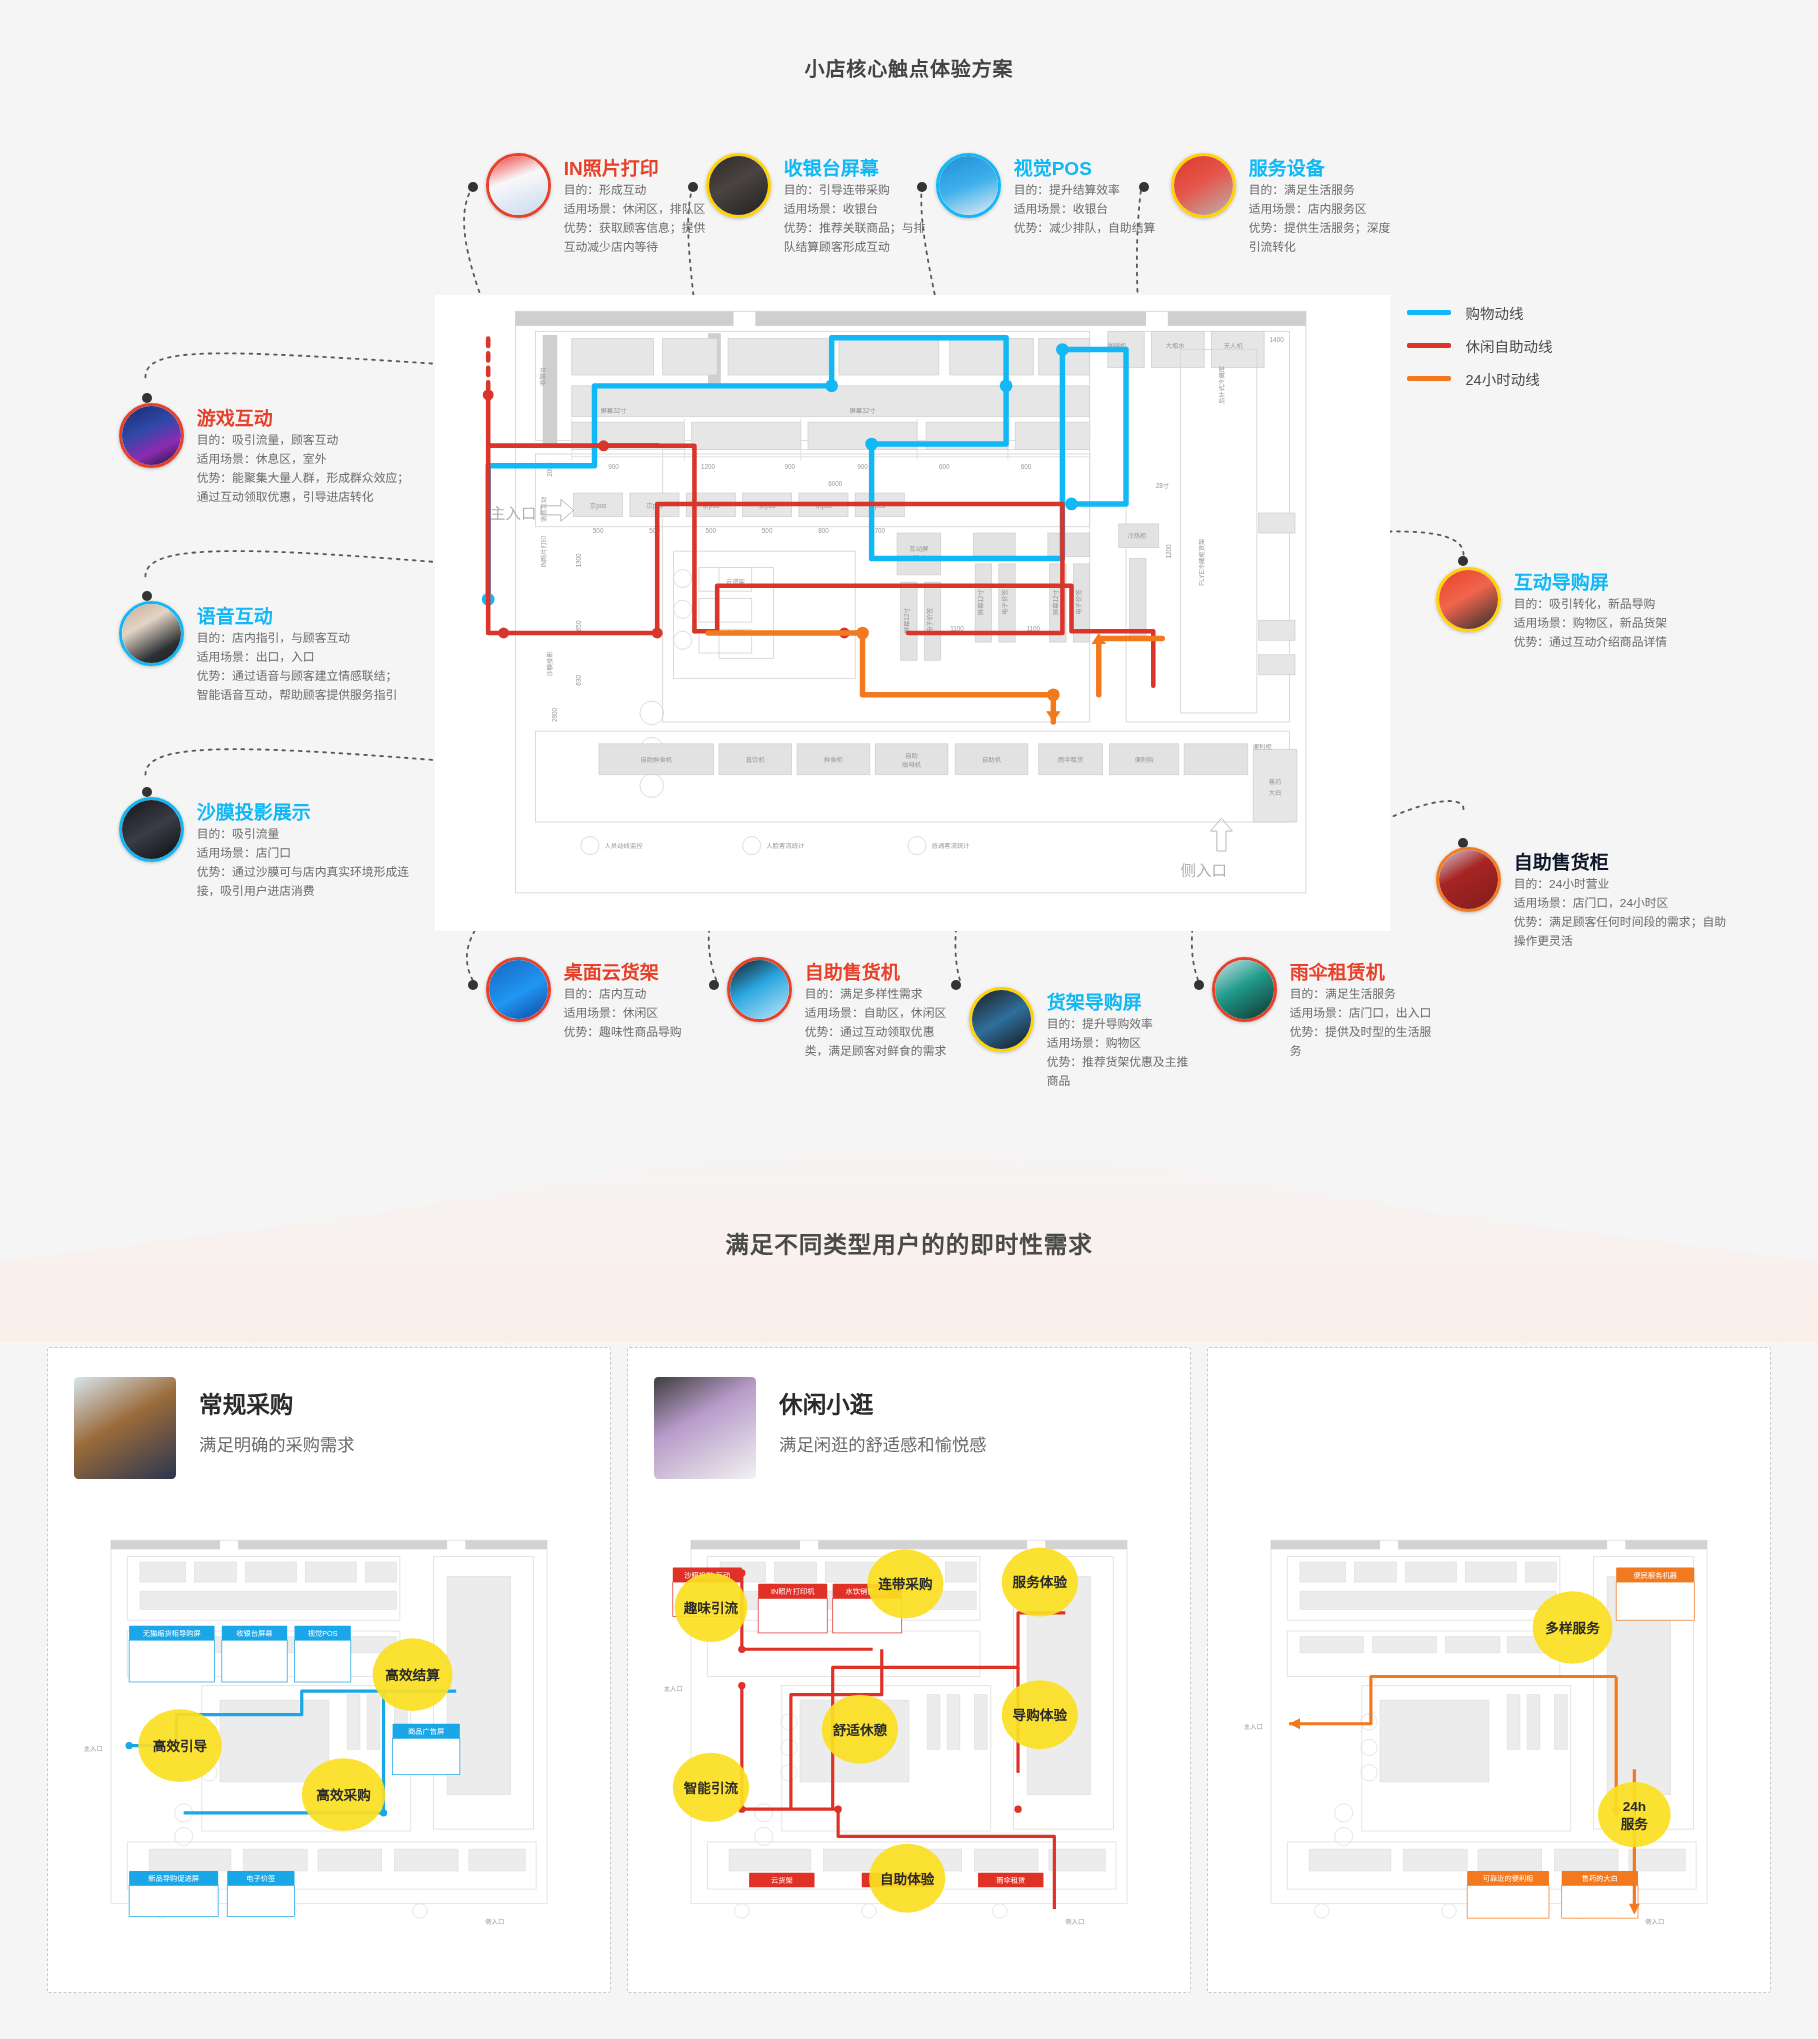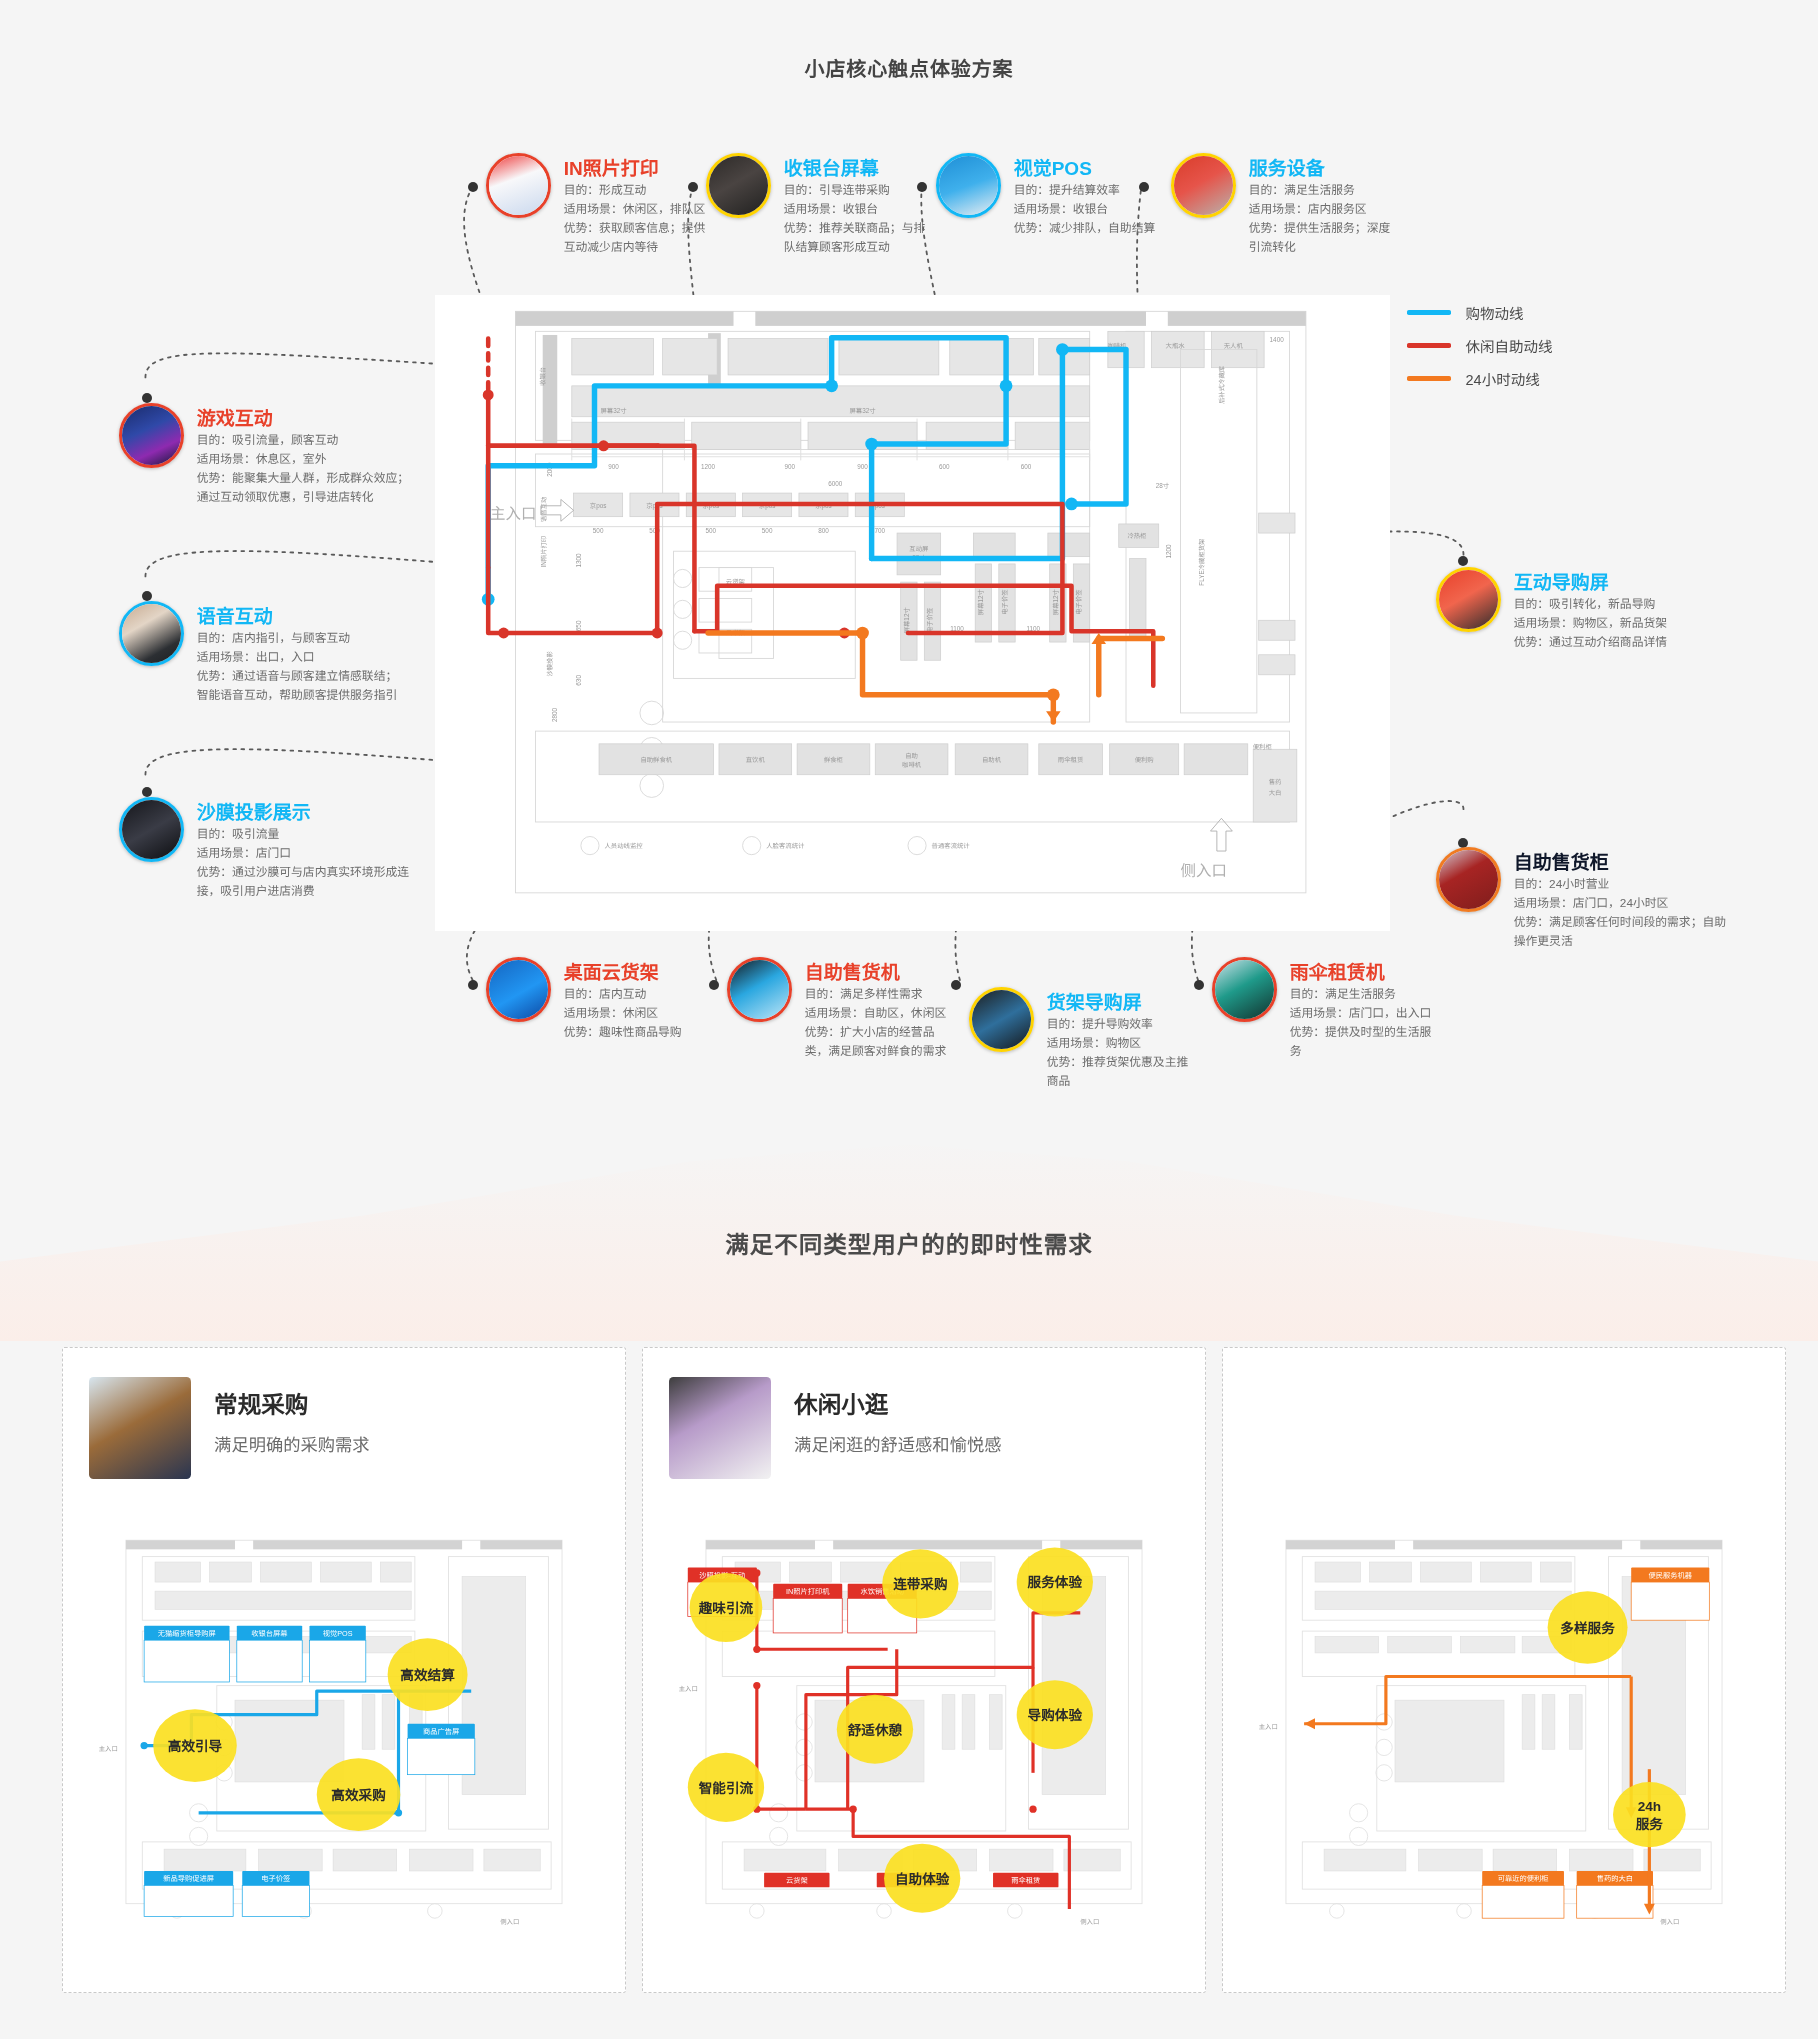--- a/index.html
+++ b/index.html
@@ -70,21 +70,21 @@
     position: absolute; left: 0; top: 1132px; width: 1818px; height: 209px;
     background: linear-gradient(180deg, rgba(245,245,245,0) 0%, #fbeee9 100%);
     clip-path: polygon(0 100%, 0 62%, 20% 40%, 38% 14%, 50% 6%, 62% 14%, 80% 40%, 100% 62%, 100% 100%);
   }
   .subtitle {
     position: absolute; left: 0; top: 1226px; width: 1818px; text-align: center;
     font-size: 23.6px; font-weight: 700; color: #4a4a4a; letter-spacing: 0.9px;
   }
 
   
-  .cards { position: absolute; left: 62px; top: 1347px; width: 1724px; height: 646px; display: flex; gap: 16px; }
+  .cards { position: absolute; left: 47px; top: 1347px; width: 1724px; height: 646px; display: flex; gap: 16px; }
   .card {
     flex: 1; background: #fff; border: 0.9px dashed #c9c9c9; border-radius: 2.7px;
     position: relative; padding: 29px 25.5px 0 25.5px;
   }
   .card-head { display: flex; align-items: flex-start; }
   .card-thumb {
     width: 102px; height: 102px; border-radius: 4.5px; overflow: hidden;
     flex: 0 0 102px; position: relative;
   }
   .card-thumb i { position: absolute; inset: 0; }
@@ -544,21 +544,21 @@
 
   <div class="dot" style="left:709px;top:980px"></div>
   <div class="anno" style="left:727px;top:957px;width:227px">
     <span class="anno-bubble">
       <i style="background:linear-gradient(150deg,#16181c 0%,#2aa7e0 45%,#bfe6f7 100%)"></i>
     </span>
     <span class="anno-text">
       <span class="anno-title">自助售货机</span>
       <span class="anno-desc">
         <div>目的：满足多样性需求</div><div>适用场景：自助区，休闲区</div>
-        <div>优势：扩大小店的经营品</div><div>类，满足顾客对鲜食的需求</div>
+        <div>优势：通过互动领取优惠</div><div>类，满足顾客对鲜食的需求</div>
       </span>
     </span>
   </div>
 
   <div class="dot" style="left:951px;top:980px"></div>
   <div class="anno" style="left:969px;top:987px;width:227px">
     <span class="anno-bubble yellow">
       <i style="background:linear-gradient(150deg,#1d1d1d 0%,#2f6f9c 50%,#15171a 100%)"></i>
     </span>
     <span class="anno-text">

